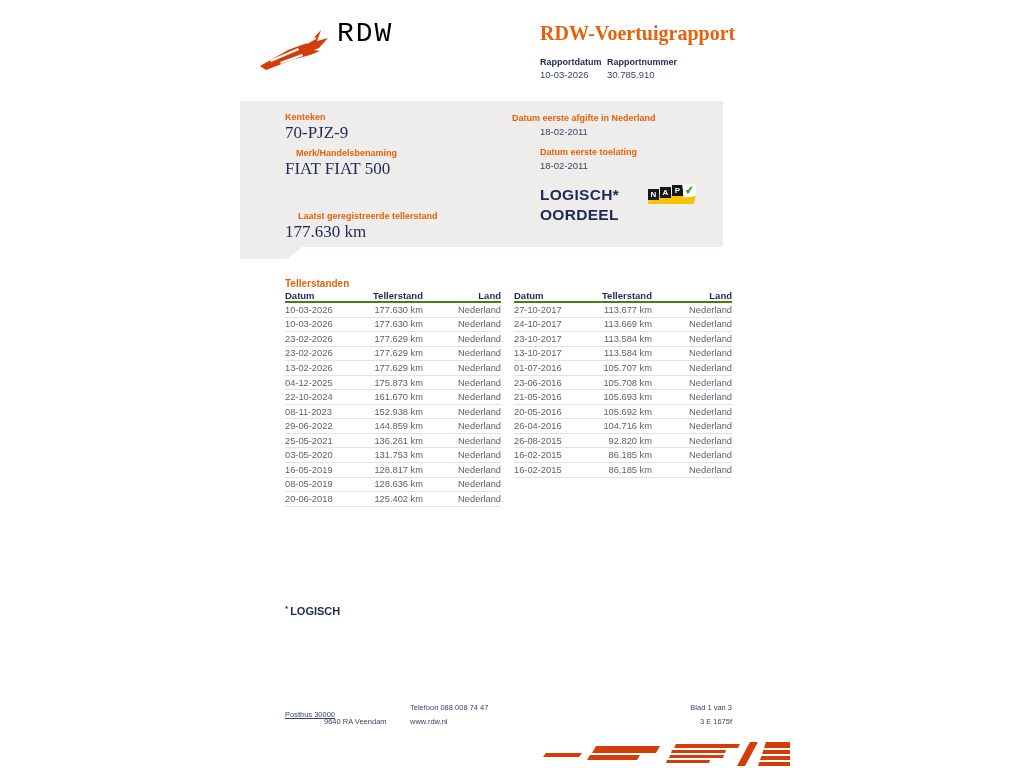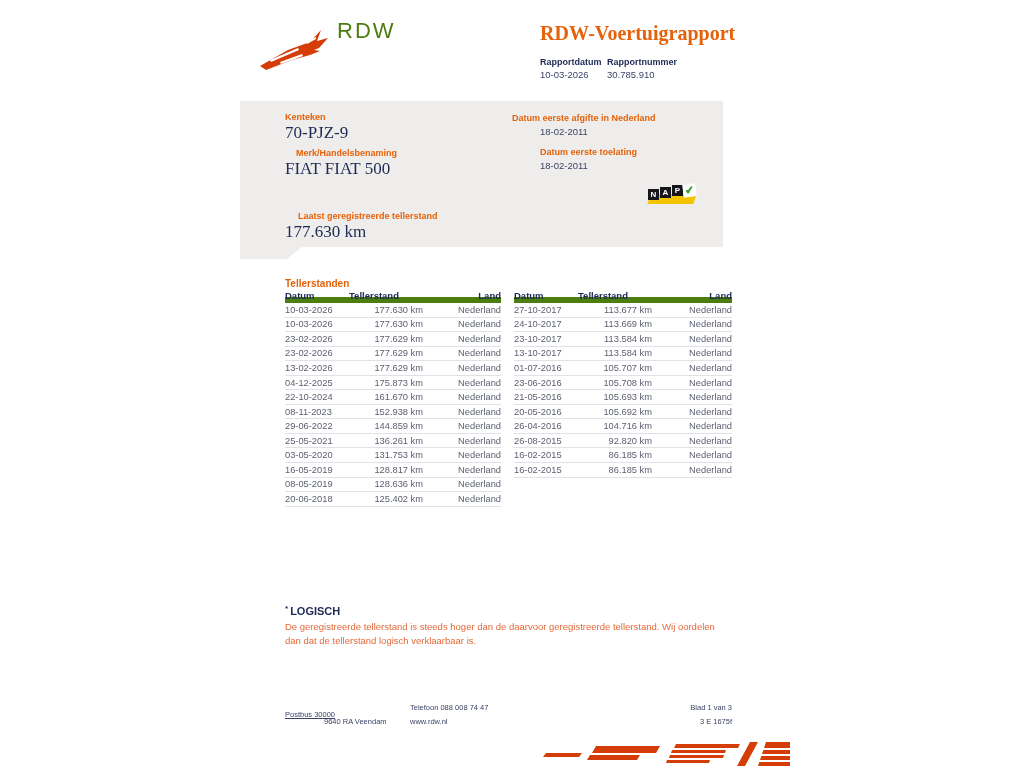--- a/index.html
+++ b/index.html
@@ -2,22 +2,22 @@
 <html><head>
 <meta charset="utf-8">
 <style>
   * { margin:0; padding:0; box-sizing:border-box; }
   html,body { width:1024px; height:768px; background:#ffffff; }
   body { font-family:"Liberation Sans", sans-serif; position:relative; overflow:hidden; }
   .page { position:absolute; left:0; top:0; width:1024px; height:768px; background:#fff; overflow:hidden; }
 
   
   .logo-svg { position:absolute; left:258px; top:24px; width:76px; height:50px; }
-  .wordmark { position:absolute; left:337px; top:18px; font-family:Liberation Sans, sans-serif;
-              font-size:22px; color:#4d7c0f; letter-spacing:2px; white-space:nowrap; }
+  .wordmark { position:absolute; left:337px; top:18px; font-family:Liberation Mono, monospace;
+              font-size:28px; color:#000000; letter-spacing:2px; white-space:nowrap; }
   .doc-title { position:absolute; left:540px; top:22px; font-family:"Liberation Serif", serif;
                font-weight:700; font-size:20px; color:#e5620a; white-space:nowrap; }
   .meta-label { position:absolute; font-size:9px; font-weight:700; color:#1d2a56; white-space:nowrap; }
   .meta-value { position:absolute; font-size:9.5px; color:#3c4468; white-space:nowrap; }
   .m-date-l { left:540px; top:57px; } .m-date-v { left:540px; top:69px; }
   .m-num-l  { left:607px; top:57px; } .m-num-v  { left:607px; top:69px; }
 
   
   .sum-box { position:absolute; left:240px; top:101px; width:483px; height:146px; background:#efedeb; }
   .sum-tab { position:absolute; left:240px; top:247px; width:62px; height:12px; background:#efedeb;
@@ -43,21 +43,21 @@
   .nap-check { position:absolute; left:37px; top:1px; width:13px; height:13px; background:#ffffff;
                transform:rotate(-8deg); color:#35a32f; font-size:11px; font-weight:700;
                text-align:center; line-height:13px; }
 
   
   .tbl-title { position:absolute; left:285px; top:278px; font-size:10px; font-weight:700; color:#e5620a; white-space:nowrap; }
   .tgroup { position:absolute; top:290px; }
   .tg-left  { left:285px; width:216px; }
   .tg-right { left:514px; width:218px; }
   .thead { display:grid; grid-template-columns:64px 74px 1fr; height:13px;
-           border-bottom:6px solid #4d7c0f; }
+           border-bottom:2px solid #4d7c0f;gap:24px; }
   .thead span { font-size:9.5px; font-weight:700; color:#1d2a56; }
   .thead .h-land { text-align:right; }
   .trow { display:grid; grid-template-columns:64px 74px 1fr; height:14.55px;
           border-bottom:1px solid #e2e2e6; align-items:center; }
   .trow span { font-size:9.3px; color:#5b5f70; white-space:nowrap; }
   .c-stand { text-align:right; }
   .c-land  { text-align:right; }
 
   
   .fn-title { position:absolute; left:285px; top:604px; font-size:11px; font-weight:700;
@@ -105,20 +105,24 @@
   <div class="f-serif v-kent">70-PJZ-9</div>
   <div class="f-label l-merk">Merk/Handelsbenaming</div>
   <div class="f-serif v-merk">FIAT FIAT 500</div>
   <div class="f-label l-tell">Laatst geregistreerde tellerstand</div>
   <div class="f-serif v-tell">177.630 km</div>
   <div class="f-label l-afg">Datum eerste afgifte in Nederland</div>
   <div class="f-sans v-afg">18-02-2011</div>
   <div class="f-label l-toe">Datum eerste toelating</div>
   <div class="f-sans v-toe">18-02-2011</div>
 
+  <div class="oordeel">
+    <span>LOGISCH*</span><br>
+    <span>OORDEEL</span>
+  </div>
 
   <div class="nap">
     <div class="nap-yellow"></div>
     <div class="nap-sq nap-n">N</div>
     <div class="nap-sq nap-a">A</div>
     <div class="nap-sq nap-p">P</div>
     <div class="nap-check">✔</div>
   </div>
 
   <div class="tbl-title">Tellerstanden</div>
@@ -293,21 +297,20 @@
       <span class="c-datum">16-02-2015</span>
       <span class="c-stand">86.185 km</span>
       <span class="c-land">Nederland</span>
     </div>
   </div>
   </div>
 
   <div class="fn-title">
     <span class="fn-ast">*</span><span>LOGISCH</span>
   </div>
-  <div class="fn-text">De geregistreerde tellerstand is steeds hoger dan de daarvoor geregistreerde tellerstand. Wij oordelen dan dat de tellerstand logisch verklaarbaar is.</div>
 
   <div class="ft ft-a1">Postbus 30000</div>
   <div class="ft ft-a2">9640 RA Veendam</div>
   <div class="ft ft-p">Telefoon 088 008 74 47</div>
   <div class="ft ft-w">www.rdw.nl</div>
   <div class="ft ft-b">Blad 1 van 3</div>
   <div class="ft ft-c">3 E 1675f</div>
 
   <svg class="bottom-svg" viewBox="0 0 252 30">
     <g fill="#d43c08">

